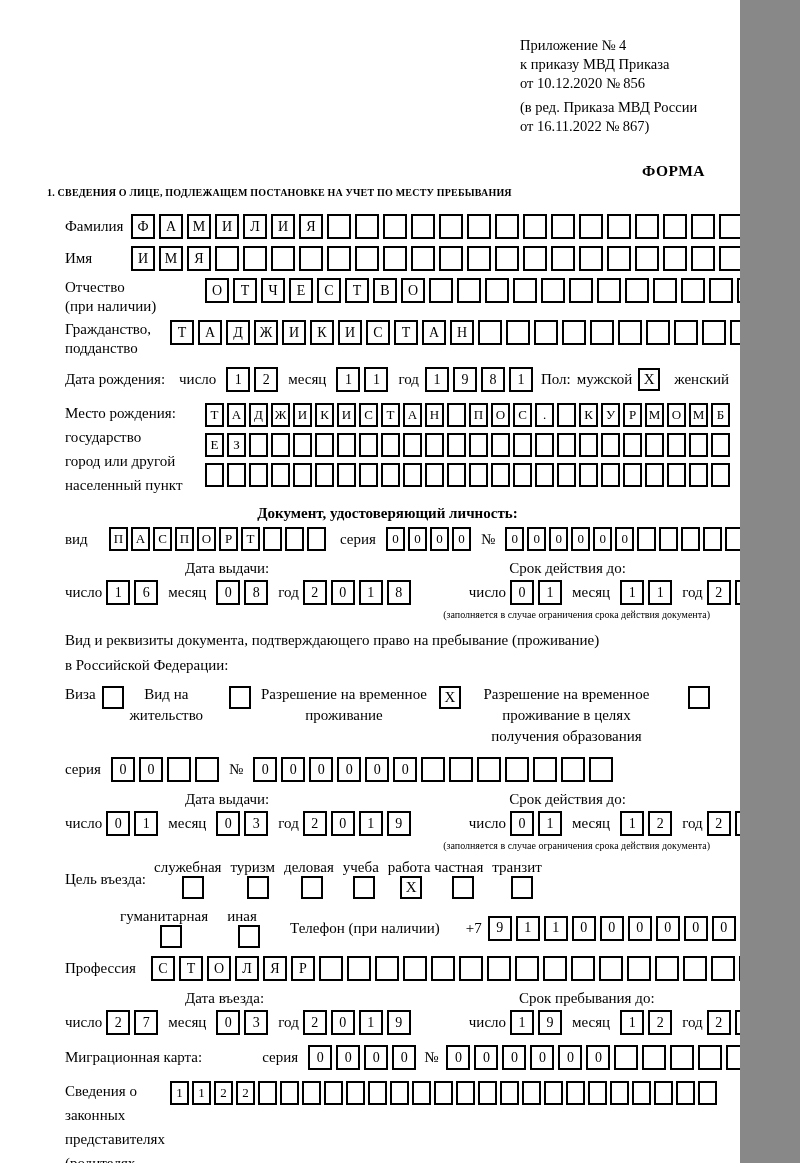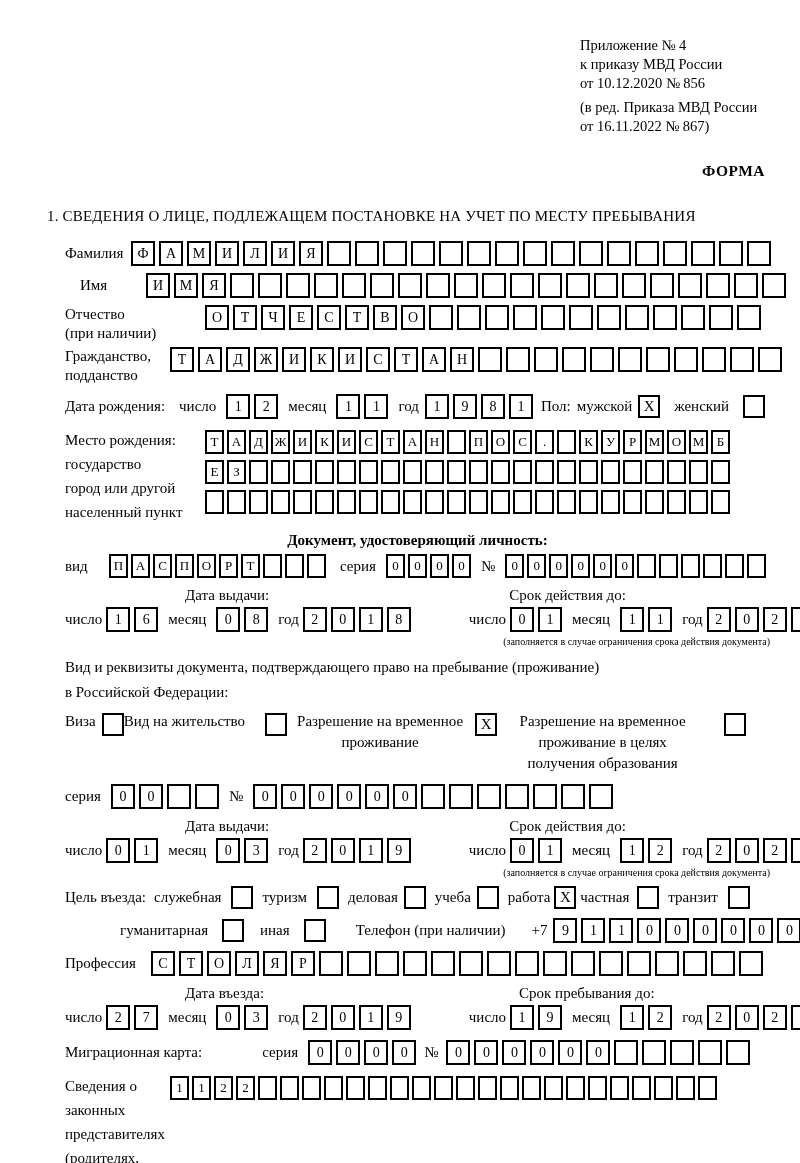--- a/index.html
+++ b/index.html
@@ -1,58 +1,58 @@
 <!DOCTYPE html>
 <html><head>
 <meta charset="utf-8">
 <style>
   html,body{margin:0;padding:0;background:#888;}
   .page{
-    width:800px;height:1163px;background:#ffffff;color:#000;
+    width:740px;height:1163px;background:#ffffff;color:#000;
     font-family:"Liberation Serif","DejaVu Serif",serif;
     font-size:15px;box-sizing:border-box;
     padding:36px 30px 10px 65px;overflow:hidden;position:relative;
   }
   .hdr-block{width:190px;margin-left:auto;line-height:19px;font-size:14.5px;}
   .hdr-block .gap{height:5px;}
   .form-label{text-align:right;font-weight:bold;margin:26px 5px 0 0;font-size:15.5px;letter-spacing:.5px;}
   .title{font-weight:bold;text-align:center;font-size:16px;line-height:23px;margin-top:16px;}
   .t-line{display:inline-block;width:62px;border-bottom:2px solid #000;height:14px;margin-left:14px;}
-  .sec-heading{font-weight:normal;font-size:15px;margin-top:28px;margin-left:-18px;letter-spacing:.2px;}
+  .sec-heading{font-weight:bold;font-size:10px;margin-top:7px;margin-left:-18px;letter-spacing:.2px;}
   .row{display:flex;align-items:center;margin-top:7px;}
   .row.top{align-items:flex-start;}
   .lbl{flex:0 0 auto;}
   .pre{white-space:pre-line;line-height:19px;}
   .boxes{display:flex;gap:4px;flex:0 0 auto;}
   .bx{display:inline-flex;align-items:center;justify-content:center;
       width:20px;height:21px;border:2px solid #000;font-size:14px;flex:0 0 auto;background:#fff;}
   .boxes.sm{gap:3px;}
   .boxes.sm .bx{width:15px;height:20px;border-width:2px;font-size:13px;}
   .stack{display:flex;flex-direction:column;gap:6px;}
   .cb{display:inline-flex;align-items:center;justify-content:center;
       width:18px;height:19px;border:2px solid #000;font-size:15px;flex:0 0 auto;background:#fff;}
-  .cb-item{display:inline-flex;align-items:center;}
+  .cb-item{display:inline-flex;align-items:center;flex-direction:column;}
   .cb-item .cb{margin-left:10px;}
   .center-heading{text-align:center;font-weight:bold;margin-top:8px;font-size:15px;}
   .note{text-align:right;font-size:10px;margin-top:4px;}
   .two-lbl{display:flex;margin-top:9px;}
   .opt-col{display:flex;align-items:flex-start;}
   .opt-col .lab{text-align:center;line-height:21px;}
   .opt-col .cb{margin-left:10px;margin-top:2px;}
   .ml{margin-left:10px;}
   .mr{margin-right:8px;}
 </style>
 </head>
 <body>
 
 <div class="page">
 
   <div class="hdr-block">
     <div>Приложение № 4</div>
-    <div>к приказу МВД России</div>
+    <div>к приказу МВД Приказа</div>
     <div>от 10.12.2020 № 856</div>
     <div class="gap"></div>
     <div>(в ред. Приказа МВД России</div>
     <div>от 16.11.2022 № 867)</div>
   </div>
 
   <div class="form-label">ФОРМА</div>
 
 
   <div class="sec-heading">1. СВЕДЕНИЯ О ЛИЦЕ, ПОДЛЕЖАЩЕМ ПОСТАНОВКЕ НА УЧЕТ ПО МЕСТУ ПРЕБЫВАНИЯ</div>
@@ -80,21 +80,21 @@
         <span class="bx"></span>
         <span class="bx"></span>
         <span class="bx"></span>
         <span class="bx"></span>
         <span class="bx"></span>
         <span class="bx"></span>
       </span>
   </div>
 
   <div class="row">
-    <span class="lbl" style="width:66px;margin-left:15px;">Имя</span>
+    <span class="lbl" style="width:66px;">Имя</span>
     <span class="boxes">
         <span class="bx">И</span>
         <span class="bx">М</span>
         <span class="bx">Я</span>
         <span class="bx"></span>
         <span class="bx"></span>
         <span class="bx"></span>
         <span class="bx"></span>
         <span class="bx"></span>
         <span class="bx"></span>

